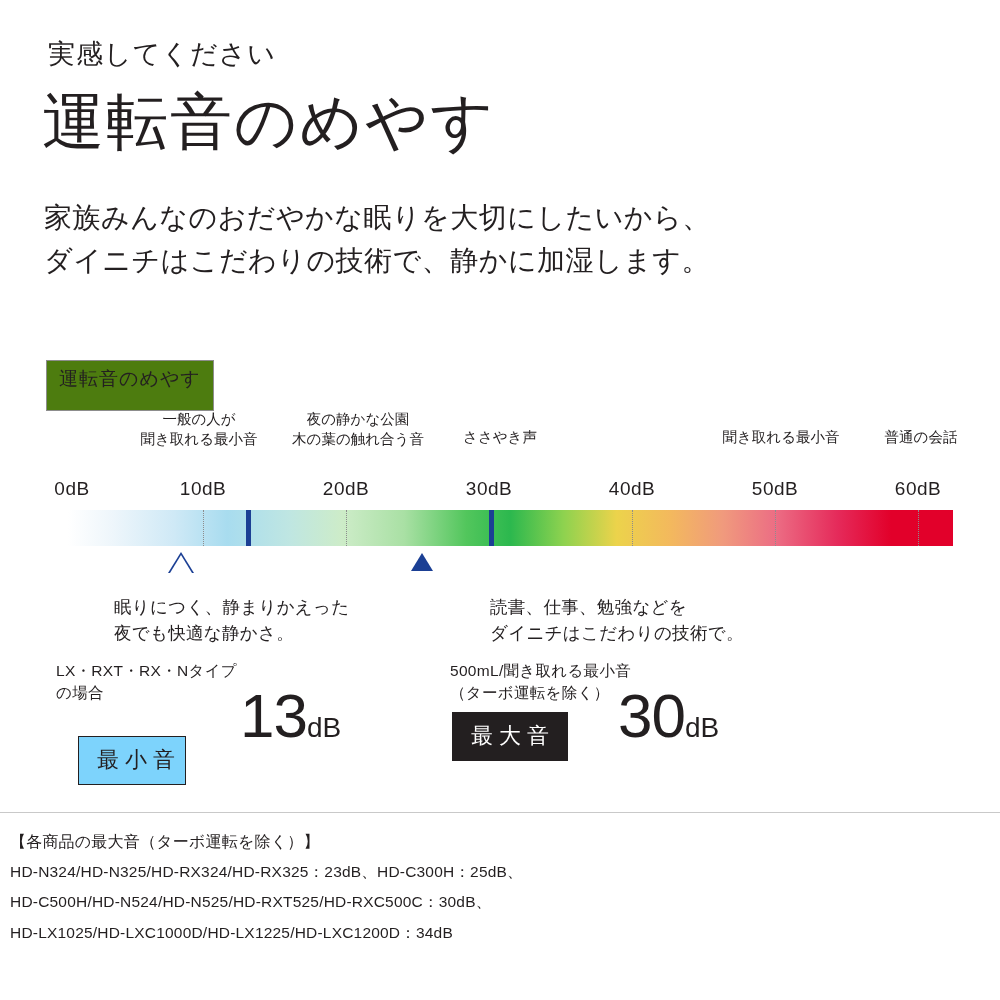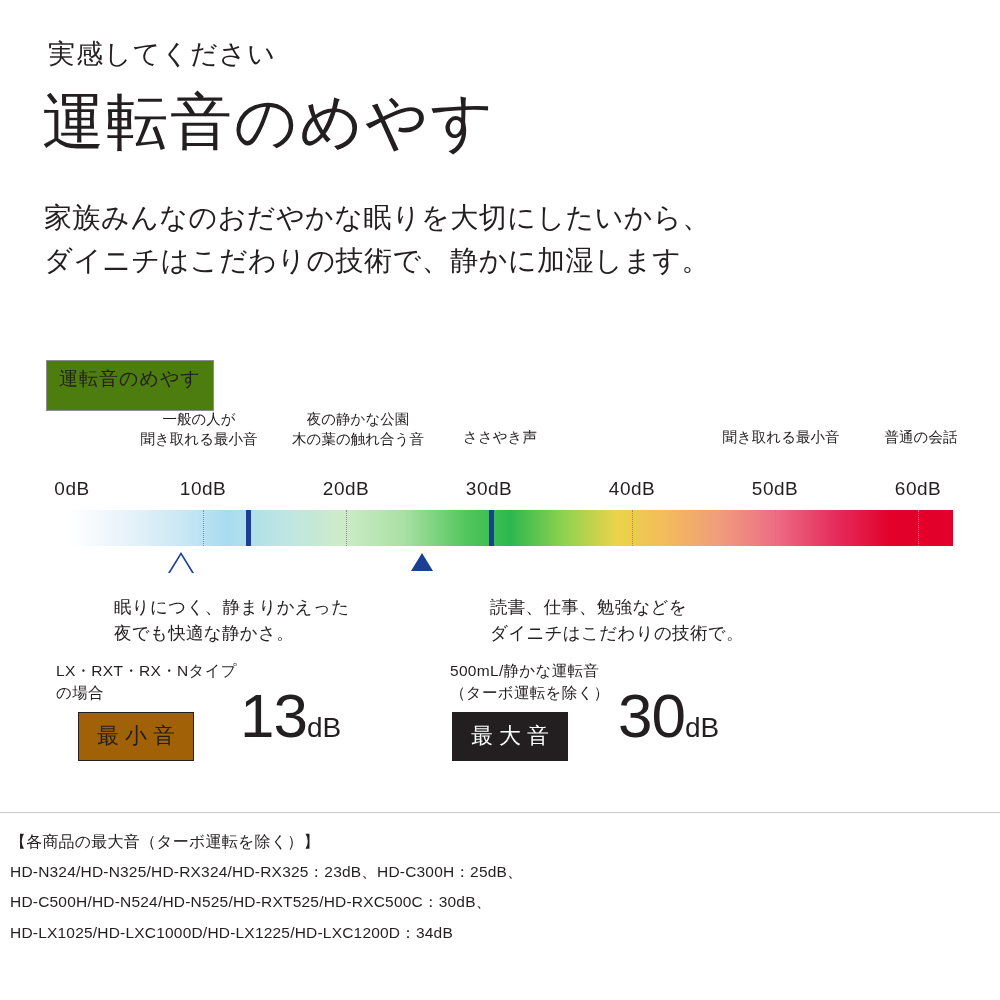--- a/index.html
+++ b/index.html
@@ -180,26 +180,27 @@
     position: absolute;
     font-size: 15.5px;
     line-height: 1.45;
     letter-spacing: 0.3px;
     color: #231f20;
     white-space: nowrap;
   }
   .badge-min {
     position: absolute;
     border: 1px solid #231f20;
-    background: #a16207;
+    background: #7dd3fc;
     color: #231f20;
     font-size: 22px;
     letter-spacing: 6px;
-    padding: 8px 12px 9px 18px;
+    padding: 8px 4px 9px 18px;
     text-align: center;
+    margin-top: 24px;
   }
   .badge-max {
     position: absolute;
     border: 1px solid #231f20;
     background: #231f20;
     color: #ffffff;
     font-size: 22px;
     letter-spacing: 6px;
     padding: 8px 12px 9px 18px;
     text-align: center;
@@ -314,21 +315,21 @@
     <div class="badge-min" style="left:78px; top:362px;">最小音</div>
     <div class="bignum" style="left:240px; top:330px;">
       <span>13</span><span class="unit">dB</span>
     </div>
 
     <div class="desc" style="left:450px; top:244px;">
       <div>読書、仕事、勉強などを</div>
       <div>ダイニチはこだわりの技術で。</div>
     </div>
     <div class="sub" style="left:450px; top:310px;">
-      <div>500mL/静かな運転音</div>
+      <div>500mL/聞き取れる最小音</div>
       <div>（ターボ運転を除く）</div>
     </div>
     <div class="badge-max" style="left:452px; top:362px;">最大音</div>
     <div class="bignum" style="left:618px; top:330px;">
       <span>30</span><span class="unit">dB</span>
     </div>
   </div>
 
   <div class="rule"></div>
   <div class="notes">

